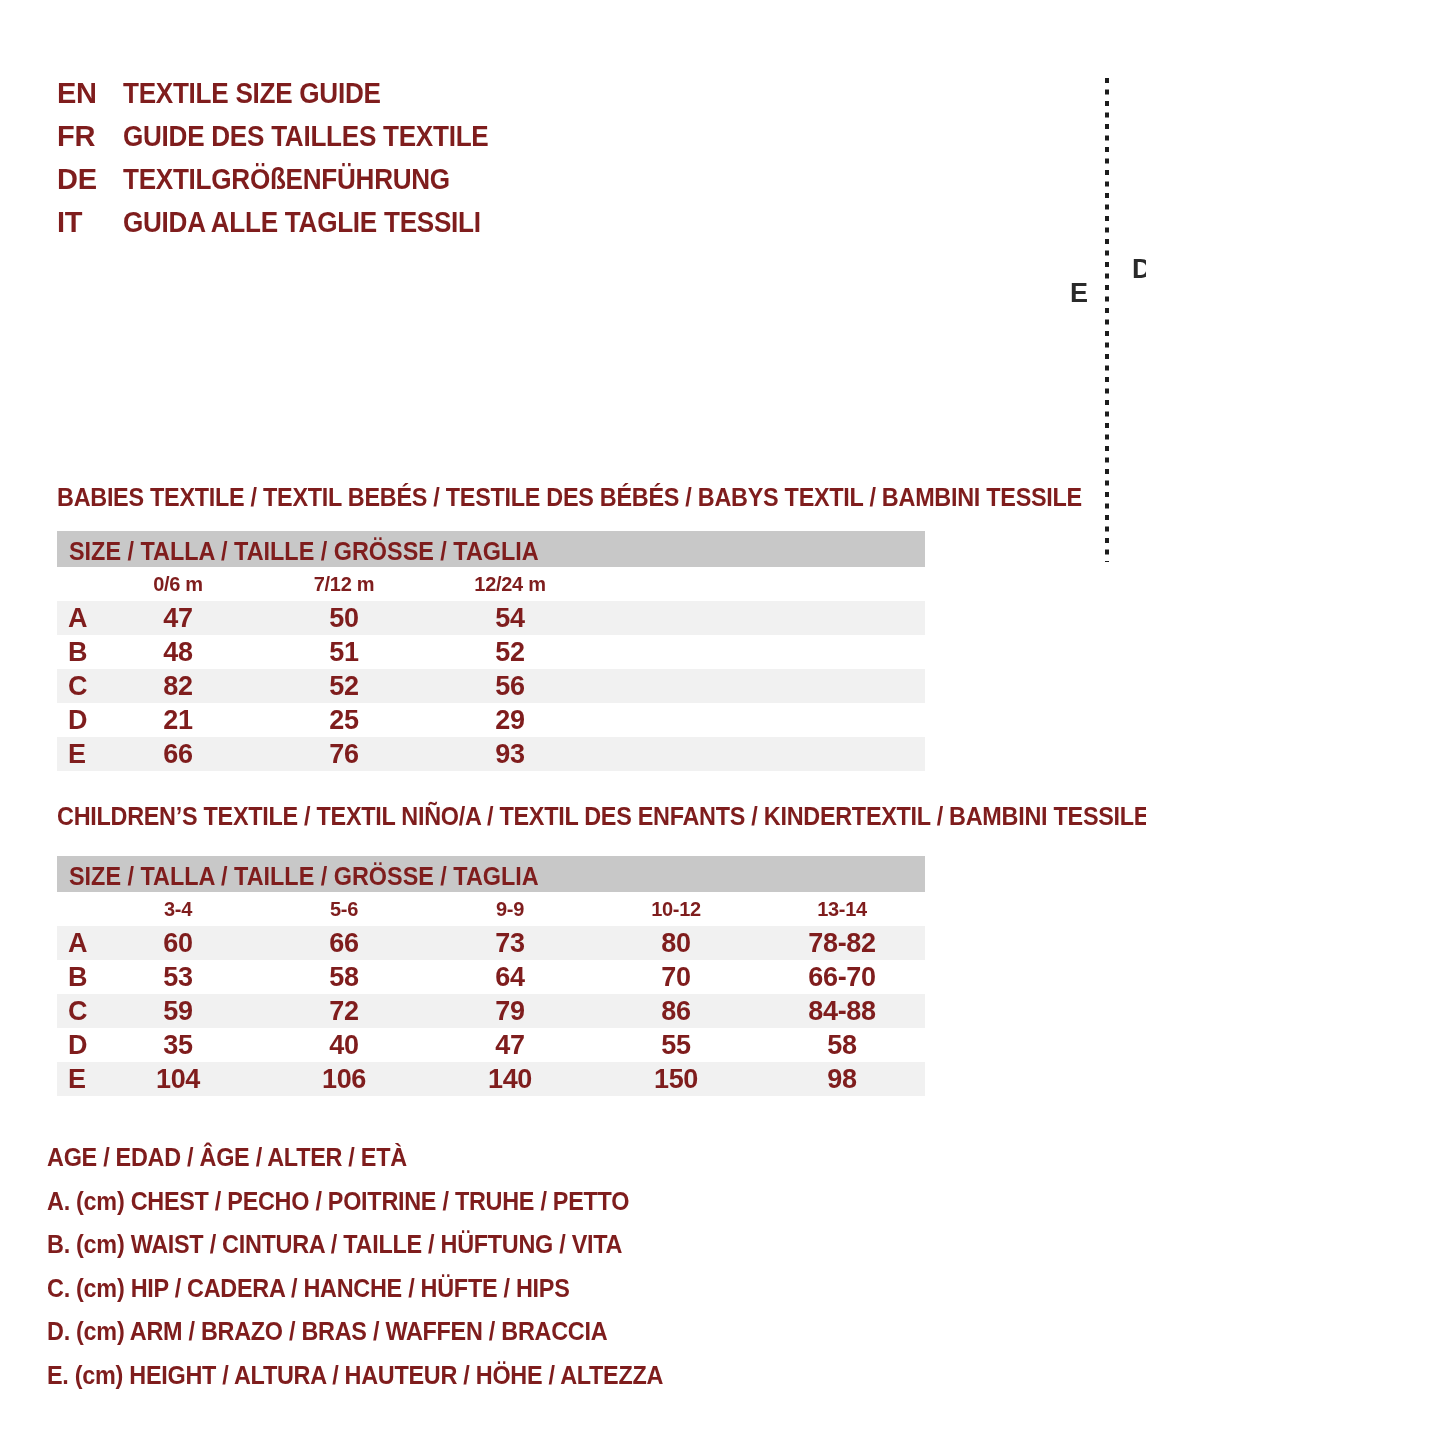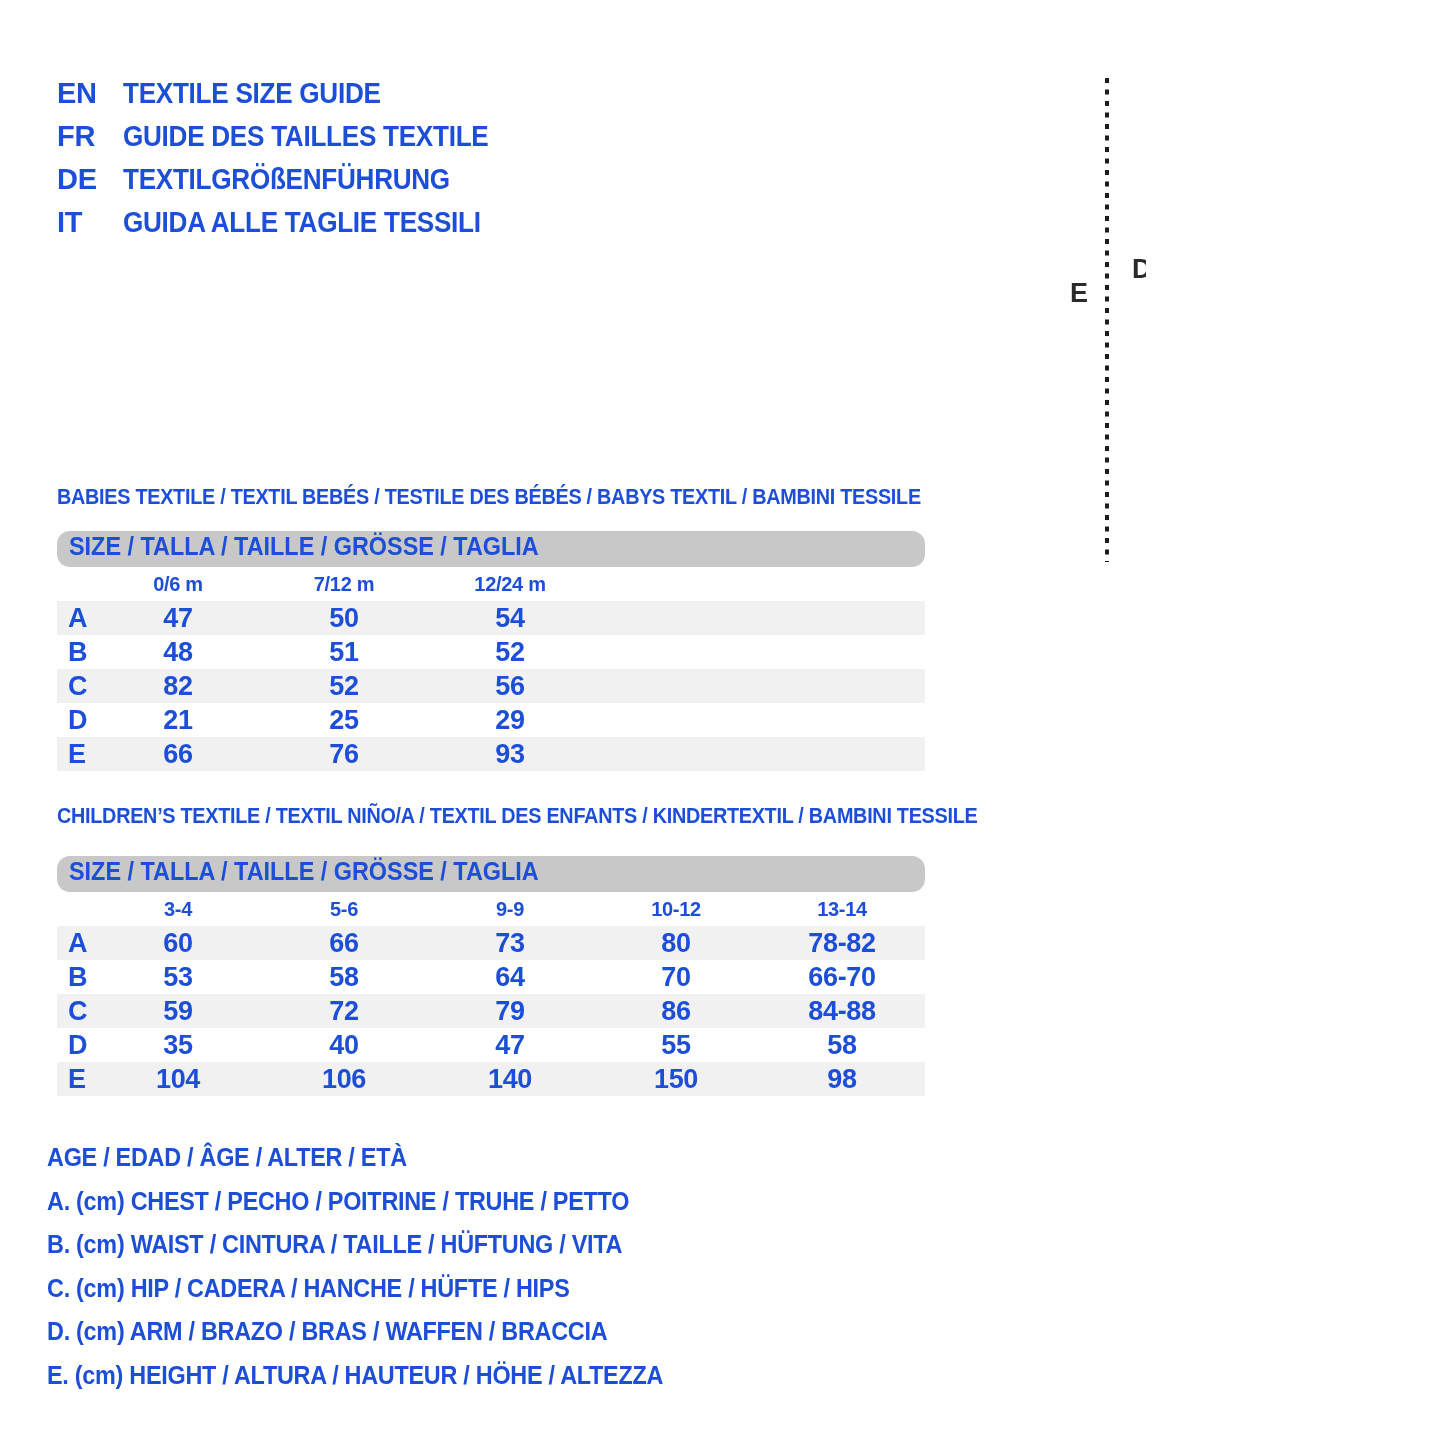--- a/index.html
+++ b/index.html
@@ -1,30 +1,30 @@
 <!DOCTYPE html>
 <html><head>
 <meta charset="utf-8">
 <style>
   html,body{margin:0;padding:0;background:#ffffff;}
   .page{
     position:relative;width:1146px;height:1445px;background:#ffffff;
-    font-family:"Liberation Sans",sans-serif;font-weight:700;color:#1d4ed8;
+    font-family:"Liberation Sans",sans-serif;font-weight:700;color:#7f1d1d;
     overflow:hidden;
   }
   .cond{display:inline-block;transform:scaleX(.9);transform-origin:0 50%;white-space:nowrap;}
   
   .langs{position:absolute;left:57px;top:72px;}
   .lang-row{display:flex;align-items:center;height:43px;font-size:29px;letter-spacing:-.3px;}
   .lang-code{width:66px;flex:0 0 66px;}
   
-  .section-title{position:absolute;left:57px;font-size:22px;letter-spacing:-.3px;white-space:nowrap;height:30px;display:flex;align-items:center;text-align:center;}
+  .section-title{position:absolute;left:57px;font-size:26px;letter-spacing:-.3px;white-space:nowrap;height:30px;display:flex;align-items:center;text-align:center;}
   
   .size-table{position:absolute;left:57px;width:868px;}
-  .st-header{height:36px;background:#c8c8c8;display:flex;align-items:flex-start;padding-left:12px;box-sizing:border-box;font-size:26px;border-radius:13px;}
+  .st-header{height:36px;background:#c8c8c8;display:flex;align-items:flex-end;padding-left:12px;box-sizing:border-box;font-size:26px;}
   .st-cols{height:34px;display:flex;align-items:center;font-size:20px;}
   .st-row{height:34px;display:flex;align-items:center;font-size:27px;}
   .st-row.stripe{background:#f1f1f1;}
   .cell-label{width:38px;flex:0 0 38px;padding-left:11px;box-sizing:border-box;}
   .cell{width:166px;flex:0 0 166px;text-align:center;letter-spacing:-.3px;}
   
   .legend{position:absolute;left:47px;top:1136px;}
   .legend-line{height:43.5px;display:flex;align-items:center;font-size:26px;letter-spacing:-.3px;}
   
   .figure-wrap{position:absolute;left:1060px;top:70px;width:385px;height:510px;}

